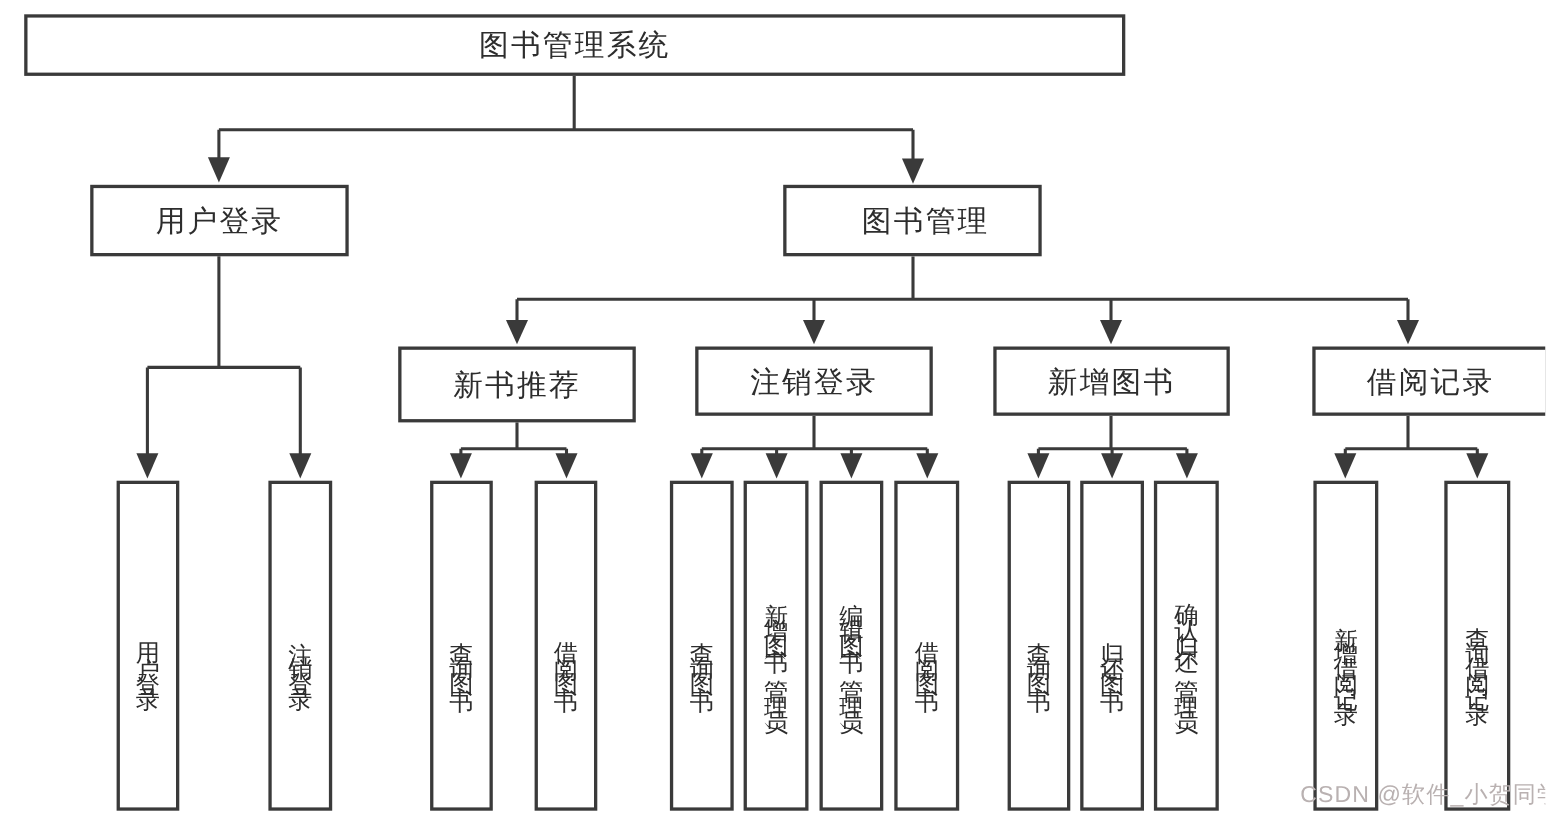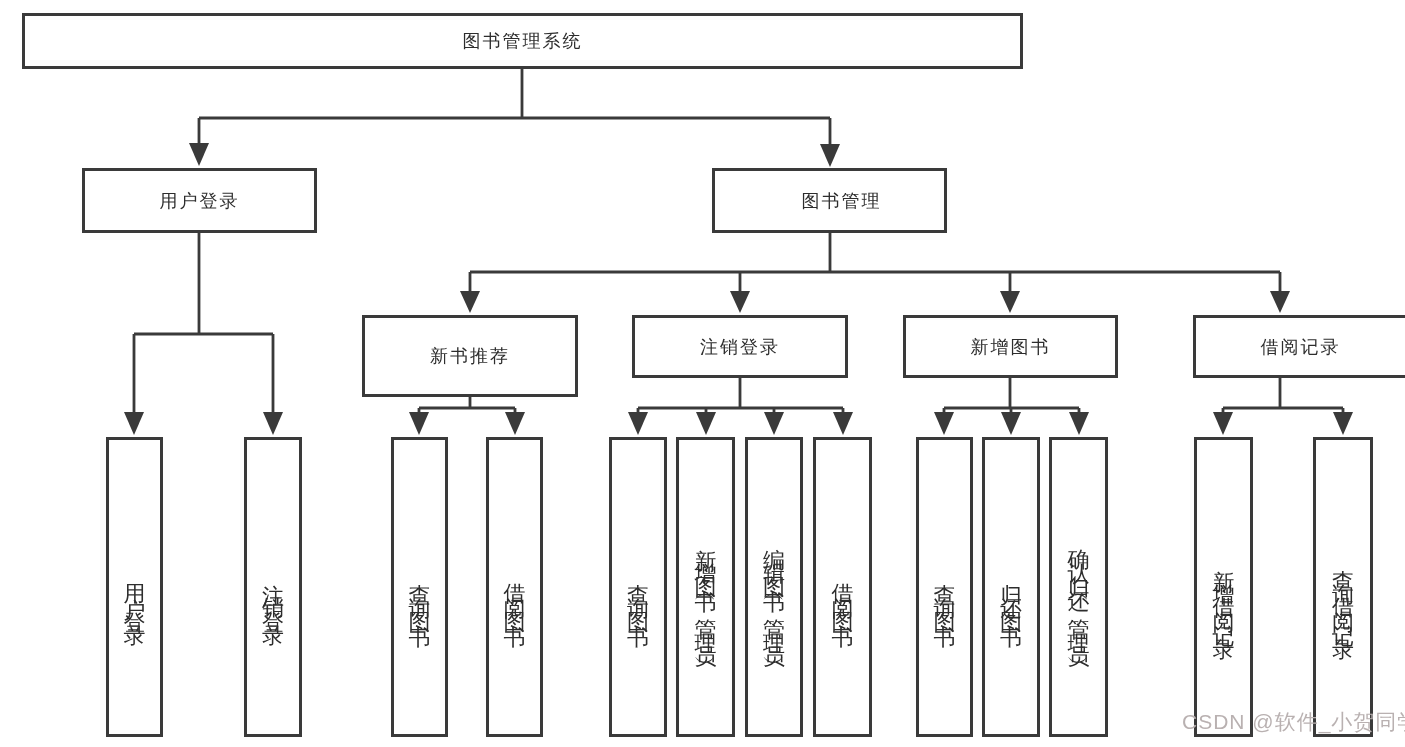--- a/index.html
+++ b/index.html
@@ -11,21 +11,21 @@
     overflow:hidden;
   }
   .node{
     position:absolute;
     box-sizing:border-box;
     border:3px solid #3a3a3a;
     background:#ffffff;
     display:flex;
     align-items:center;
     justify-content:center;
-    font-size:18px;
+    font-size:27px;
     letter-spacing:2px;
     color:#2d2d2d;
     white-space:nowrap;
   }
   .leaf{
     position:absolute;
     box-sizing:border-box;
     border:3px solid #3a3a3a;
     background:#ffffff;
     display:flex;
@@ -110,21 +110,21 @@
     <span>图书管理系统</span>
   </div>
 
   <div class="node" style="left:82px;top:168px;width:235px;height:65px;">
     <span>用户登录</span>
   </div>
   <div class="node" style="left:712px;top:168px;width:235px;height:65px;padding-left:24px;">
     <span>图书管理</span>
   </div>
 
-  <div class="node" style="left:362px;top:315px;width:216px;height:82px;">
+  <div class="node" style="left:362px;top:315px;width:216px;height:69px;">
     <span>新书推荐</span>
   </div>
   <div class="node" style="left:632px;top:315px;width:216px;height:63px;">
     <span>注销登录</span>
   </div>
   <div class="node" style="left:903px;top:315px;width:215px;height:63px;">
     <span>新增图书</span>
   </div>
   <div class="node" style="left:1173px;top:315px;width:215px;height:63px;margin-left:20px;">
     <span>借阅记录</span>

